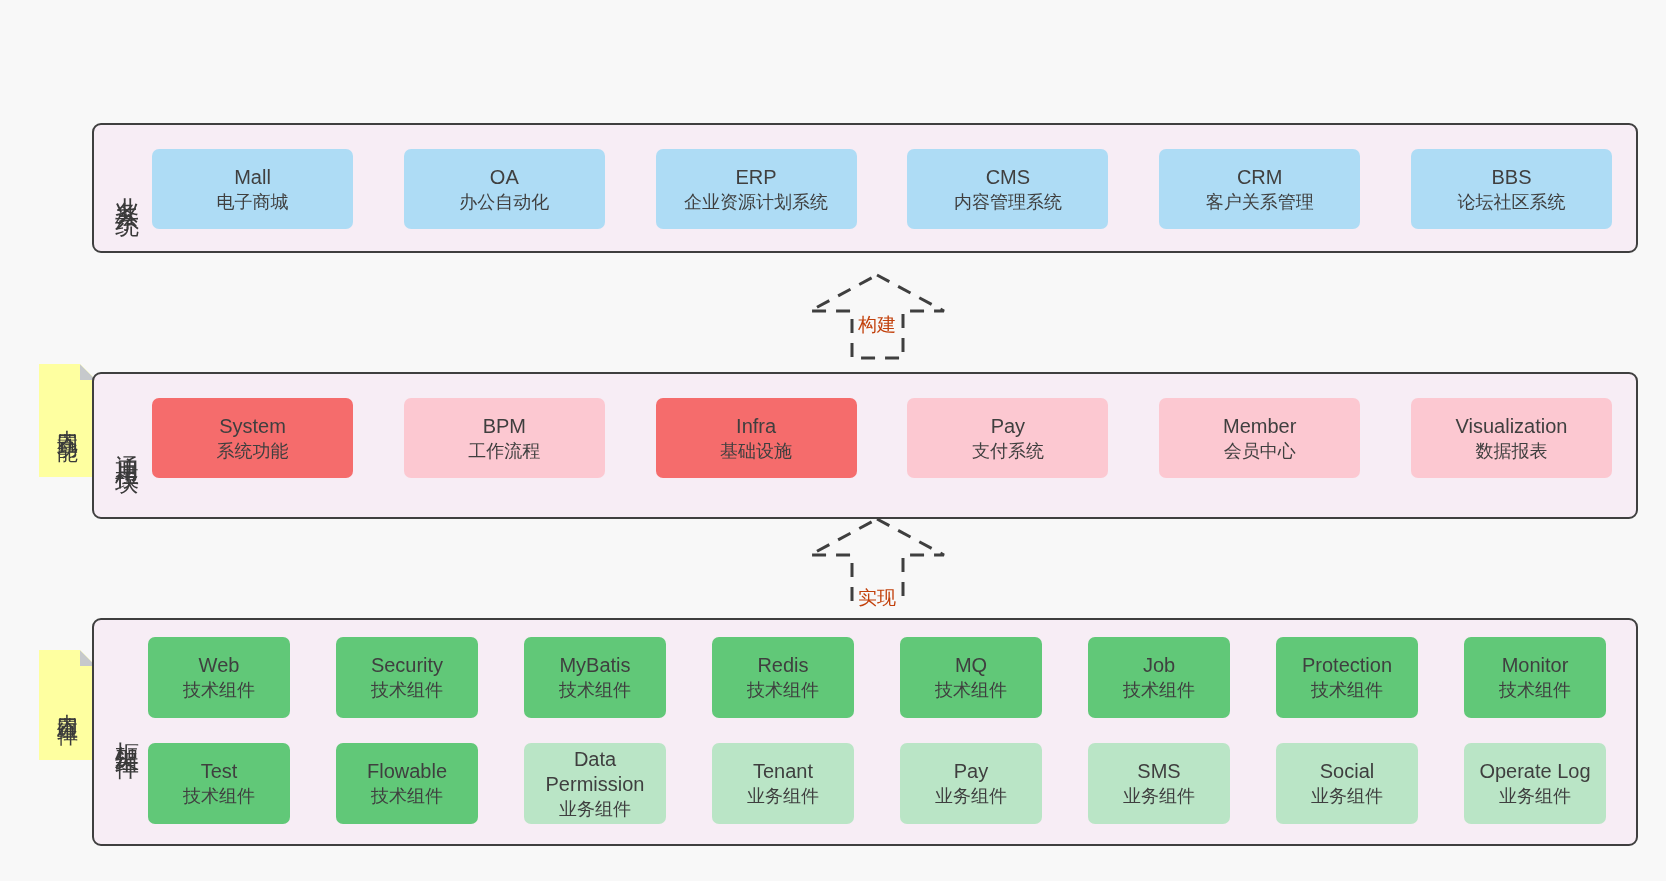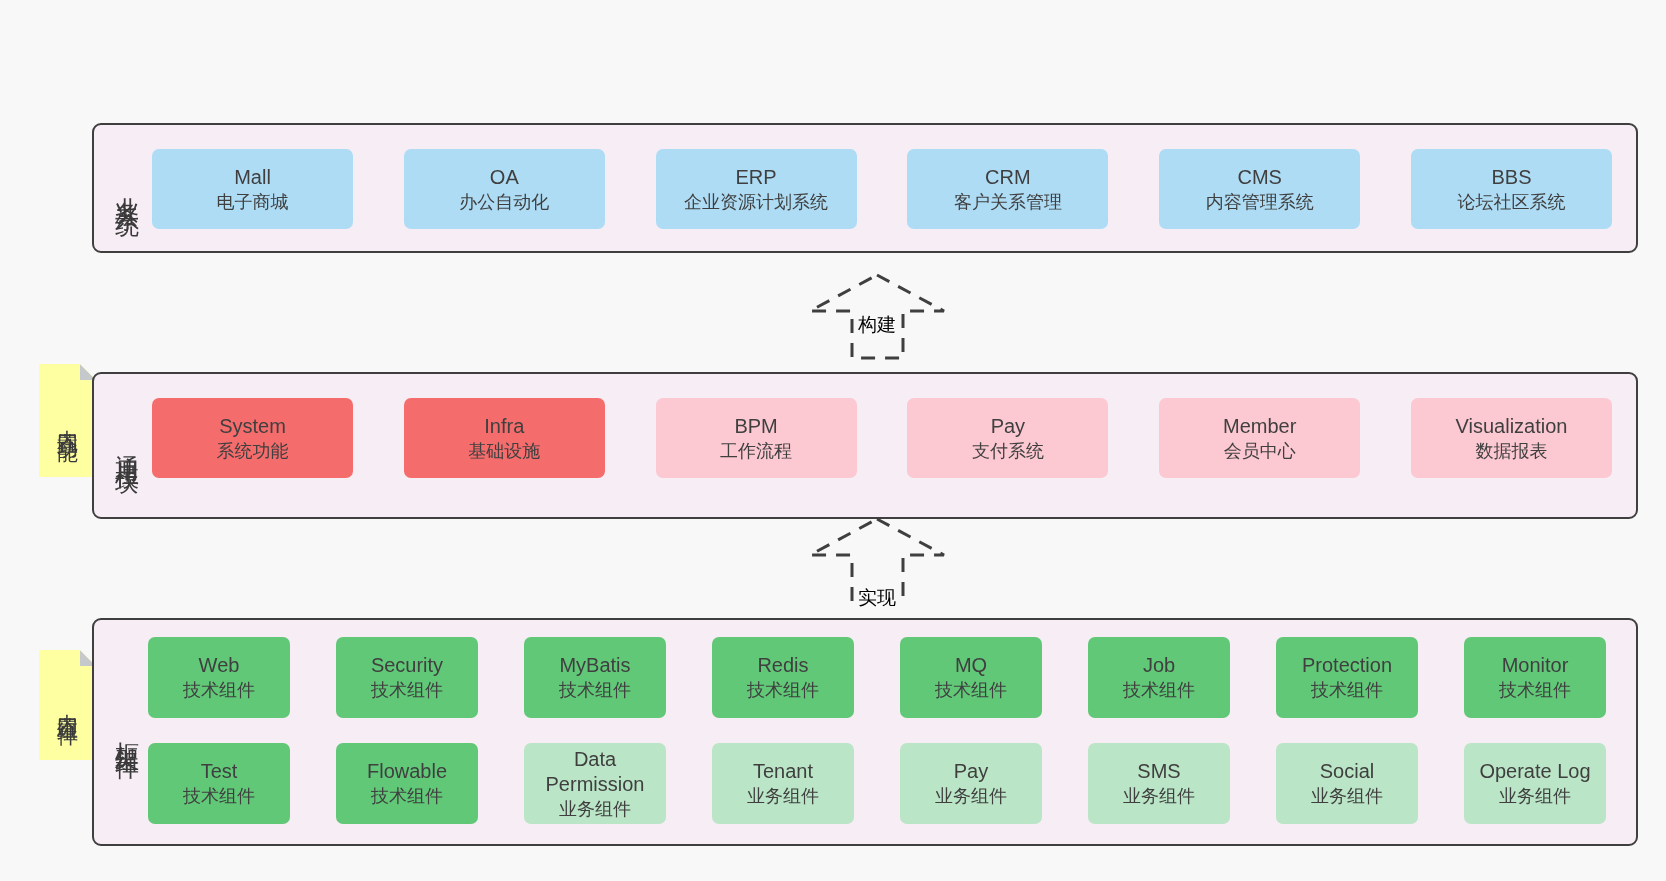--- a/index.html
+++ b/index.html
@@ -56,21 +56,21 @@
     position:absolute;left:50%;top:50%;transform:translate(-50%,-50%);
     writing-mode:vertical-rl;text-orientation:upright;
     font-size:21px;letter-spacing:4px;color:#3a3a3a;white-space:nowrap;
   }
   
   .arrow-svg{position:absolute;left:805px;width:144px;height:90px;}
   #arrow-build{top:272px;}
   #arrow-implement{top:516px;}
   .arrow-label{
     position:absolute;left:877px;transform:translate(-50%,-50%);
-    background:#f8f8f8;padding:1px 4px;font-size:19px;color:#000000;white-space:nowrap;
+    background:#f8f8f8;padding:1px 4px;font-size:19px;color:#c2410c;white-space:nowrap;
   }
   #arrow-build-label{top:325px;}
   #arrow-implement-label{top:598px;}
 </style>
 </head>
 <body>
 
 <div class="canvas">
 
   <div class="note" id="note-modules">
@@ -91,53 +91,53 @@
       </div>
       <div class="box b6 blue">
         <div class="box-name">OA</div>
         <div class="box-desc">办公自动化</div>
       </div>
       <div class="box b6 blue">
         <div class="box-name">ERP</div>
         <div class="box-desc">企业资源计划系统</div>
       </div>
       <div class="box b6 blue">
+        <div class="box-name">CMS</div>
+        <div class="box-desc">内容管理系统</div>
+      </div>
+      <div class="box b6 blue">
         <div class="box-name">CRM</div>
         <div class="box-desc">客户关系管理</div>
-      </div>
-      <div class="box b6 blue">
-        <div class="box-name">CMS</div>
-        <div class="box-desc">内容管理系统</div>
       </div>
       <div class="box b6 blue">
         <div class="box-name">BBS</div>
         <div class="box-desc">论坛社区系统</div>
       </div>
     </div>
   </section>
 
   <svg class="arrow-svg" id="arrow-build" viewBox="0 0 144 90">
     <path d="M72 3 L139 39 L98 39 L98 86 L47 86 L47 39 L5 39 Z" fill="none" stroke="#3f3f3f" stroke-width="3" stroke-dasharray="14 10"></path>
   </svg>
   <div class="arrow-label" id="arrow-build-label">构建</div>
 
   <section class="panel" id="panel-modules">
     <div class="vlabel">通用模块</div>
     <div class="row row6" id="row-modules">
       <div class="box b6 red">
         <div class="box-name">System</div>
         <div class="box-desc">系统功能</div>
       </div>
+      <div class="box b6 pink">
+        <div class="box-name">BPM</div>
+        <div class="box-desc">工作流程</div>
+      </div>
       <div class="box b6 red">
         <div class="box-name">Infra</div>
         <div class="box-desc">基础设施</div>
-      </div>
-      <div class="box b6 pink">
-        <div class="box-name">BPM</div>
-        <div class="box-desc">工作流程</div>
       </div>
       <div class="box b6 pink">
         <div class="box-name">Pay</div>
         <div class="box-desc">支付系统</div>
       </div>
       <div class="box b6 pink">
         <div class="box-name">Member</div>
         <div class="box-desc">会员中心</div>
       </div>
       <div class="box b6 pink">

